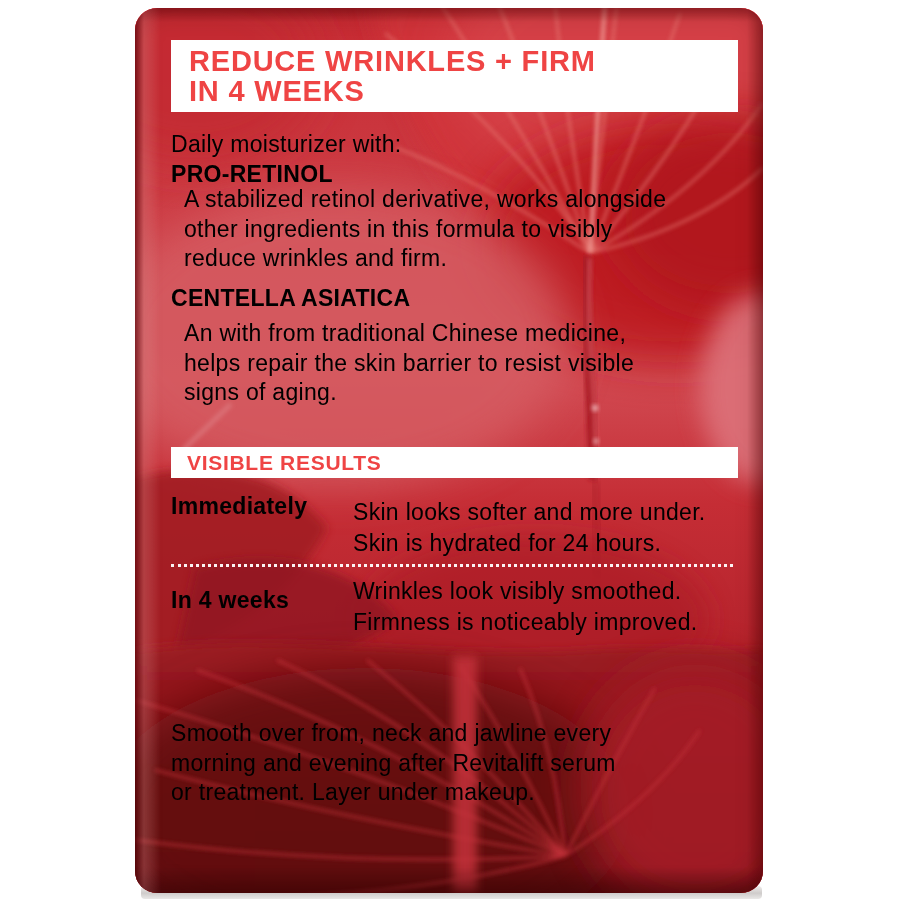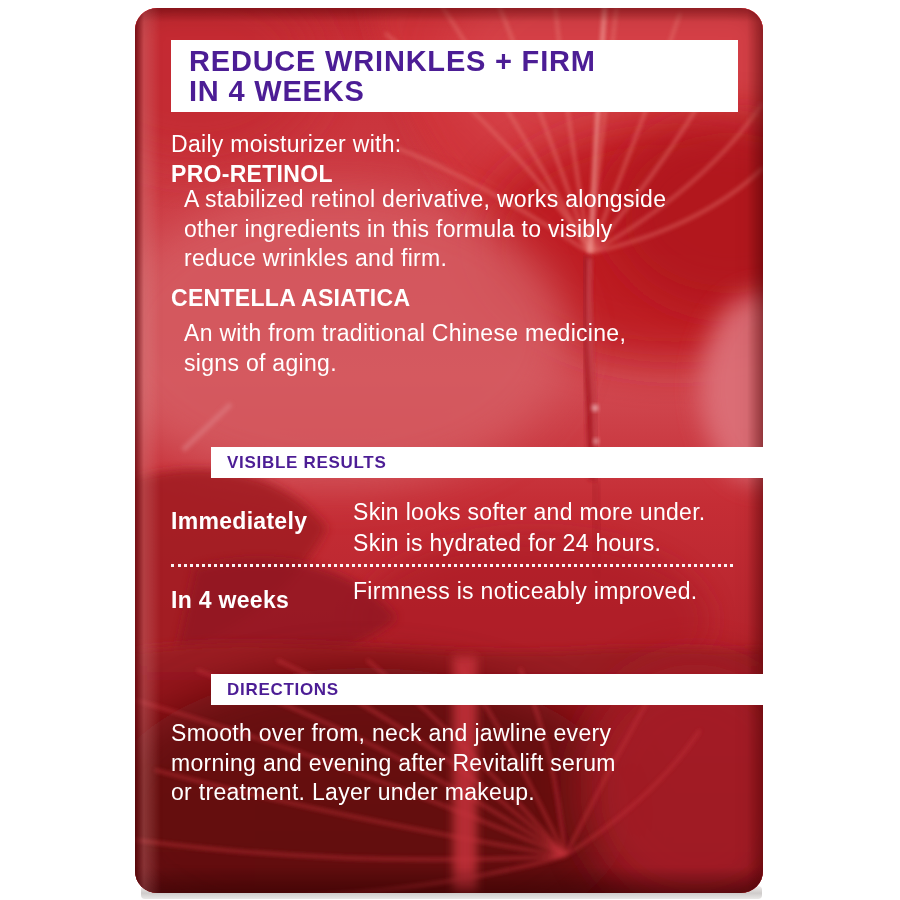--- a/index.html
+++ b/index.html
@@ -12,27 +12,27 @@
         overflow:hidden;z-index:1;background:#c62f37;}
   .bg{position:absolute;left:0;top:0;width:100%;height:100%;}
   
   .edges{position:absolute;inset:0;pointer-events:none;border-radius:22px;
     background:
       linear-gradient(90deg, rgba(80,0,6,.55) 0px, rgba(255,170,170,.28) 9px, rgba(255,255,255,0) 26px),
       linear-gradient(270deg, rgba(80,0,6,.40) 0px, rgba(255,255,255,0) 16px),
       linear-gradient(180deg, rgba(90,0,8,.42) 0px, rgba(255,255,255,0) 14px),
       linear-gradient(0deg, rgba(40,0,3,.45) 0px, rgba(255,255,255,0) 26px);
     box-shadow:inset 0 0 26px rgba(70,0,6,.35);}
-  .panel{position:absolute;left:36px;width:567px;background:#ffffff;color:#4c1d95;
+  .panel{position:absolute;left:36px;width:567px;background:#ffffff;color:#ef4444;
         font-weight:bold;}
   .header-panel{top:32px;height:72px;padding:6px 0 0 18px;box-sizing:border-box;
         font-size:29px;line-height:30px;letter-spacing:.8px;}
-  .bar{height:31px;line-height:31px;font-size:17px;letter-spacing:.7px;padding-left:16px;
-        box-sizing:border-box;margin-left:40px;}
-  .wtxt{position:absolute;color:#ffffff;font-size:23px;letter-spacing:.3px;white-space:nowrap;}
+  .bar{height:31px;line-height:31px;font-size:21px;letter-spacing:.7px;padding-left:16px;
+        box-sizing:border-box;}
+  .wtxt{position:absolute;color:#000000;font-size:23px;letter-spacing:.3px;white-space:nowrap;}
   .bold{font-weight:bold;text-align:center;}
   .para div{height:29.5px;}
   .dotted{position:absolute;left:36px;top:556px;width:562px;height:0;
         border-top:3px dotted rgba(255,255,255,.95);}
 </style>
 </head>
 <body>
 
 <div class="page">
 
@@ -149,43 +149,42 @@
     <div class="wtxt bold" style="left:36px;top:153px">PRO-RETINOL</div>
     <div class="wtxt para" style="left:49px;top:178px">
       <div>A stabilized retinol derivative, works alongside</div>
       <div>other ingredients in this formula to visibly</div>
       <div>reduce wrinkles and firm.</div>
     </div>
 
     <div class="wtxt bold" style="left:36px;top:277px">CENTELLA ASIATICA</div>
     <div class="wtxt para" style="left:49px;top:311px;line-height:29px">
       <div>An with from traditional Chinese medicine,</div>
+      <div>helps repair the skin barrier to resist visible</div>
       <div>signs of aging.</div>
     </div>
 
     <div class="panel bar" style="top:439px">
       <span>VISIBLE RESULTS</span>
     </div>
 
-    <div class="wtxt bold" style="left:36px;top:500px">Immediately</div>
+    <div class="wtxt bold" style="left:36px;top:485px">Immediately</div>
     <div class="wtxt para" style="left:218px;top:489px;line-height:31px">
       <div style="height:31px">Skin looks softer and more under.</div>
       <div style="height:31px">Skin is hydrated for 24 hours.</div>
     </div>
 
     <div class="dotted"></div>
 
     <div class="wtxt bold" style="left:36px;top:579px">In 4 weeks</div>
     <div class="wtxt para" style="left:218px;top:568px;line-height:31px">
+      <div style="height:31px">Wrinkles look visibly smoothed.</div>
       <div style="height:31px">Firmness is noticeably improved.</div>
     </div>
 
-    <div class="panel bar" style="top:666px">
-      <span>DIRECTIONS</span>
-    </div>
     <div class="wtxt para" style="left:36px;top:711px;line-height:29px">
       <div>Smooth over from, neck and jawline every</div>
       <div>morning and evening after Revitalift serum</div>
       <div>or treatment. Layer under makeup.</div>
     </div>
 
   </div>
 </div>
 
 </body></html>

